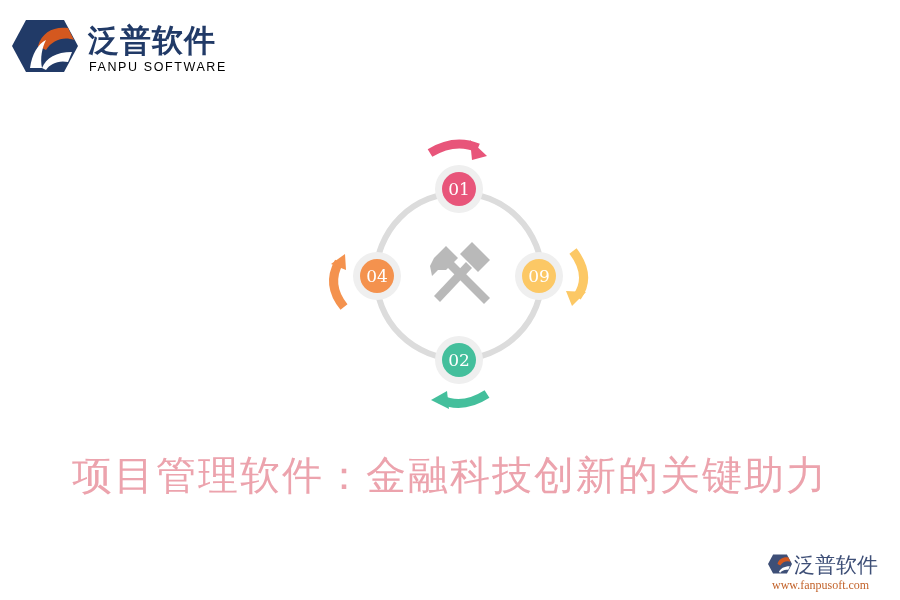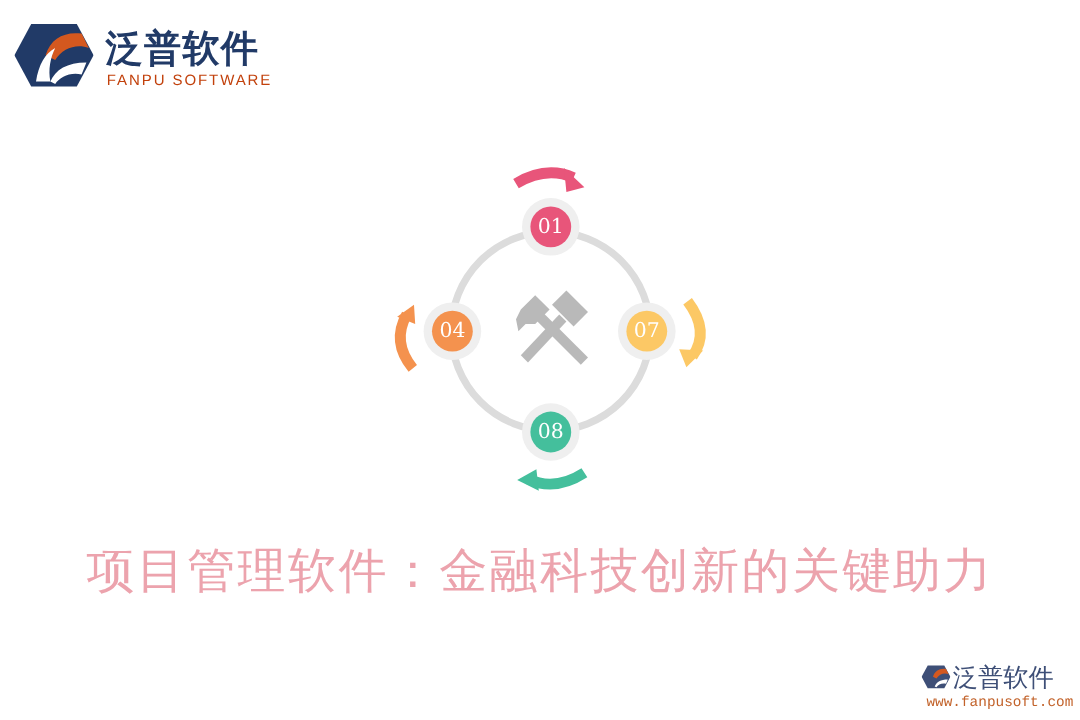--- a/index.html
+++ b/index.html
@@ -10,21 +10,21 @@
     }
     .logo { position: absolute; left: 12px; top: 16px; width: 220px; height: 60px; }
     .logo svg { position: absolute; left: 0; top: 2px; }
     .logo-cn {
       position: absolute; left: 76px; top: 4px;
       font-size: 31px; font-weight: bold; color: #213a67; letter-spacing: 1px;
       font-family: "DejaVu Sans", sans-serif; white-space: nowrap;
     }
     .logo-en {
       position: absolute; left: 77px; top: 44px;
-      font-size: 12.5px; color: #c2410c; letter-spacing: 1.6px;
+      font-size: 12.5px; color: #000000; letter-spacing: 1.6px;
       font-family: "Liberation Sans", sans-serif; white-space: nowrap;
     }
     .diagram { position: absolute; left: 0; top: 0; width: 900px; height: 430px; padding-left: 44px; }
     .node-label {
       position: absolute; width: 40px; height: 24px; line-height: 24px;
       text-align: center; color: #ffffff; font-size: 17px;
       font-family: "DejaVu Serif", serif;
     }
     .headline {
       position: absolute; left: 0; right: 0; top: 448px; text-align: center;
@@ -32,21 +32,21 @@
       font-family: Liberation Mono, monospace;
     }
     .wm { position: absolute; left: 768px; top: 549px; width: 130px; height: 48px; }
     .wm svg { position: absolute; left: 0; top: 4px; }
     .wm-cn {
       position: absolute; left: 26px; top: 2px; font-size: 21px; color: #3e4f77;
       white-space: nowrap; font-family: "DejaVu Sans", sans-serif;
     }
     .wm-url {
       position: absolute; left: 4px; top: 29px; font-size: 12px; color: #c2622a;
-      white-space: nowrap; font-family: Liberation Mono, monospace;
+      white-space: nowrap; font-family: Liberation Serif, serif;
     }
   </style>
 </head>
 <body>
 
 <div class="logo">
   <svg width="66" height="56" viewBox="0 0 66 56">
     <polygon points="14,2 52,2 66,28 52,54 14,54 0,28" fill="#213a67"></polygon>
     <path d="M26,28 C30,14 42,8 56,10 L62,22 C52,18 40,22 34,32 Z" fill="#d4581f"></path>
     <path d="M18,50 C20,36 26,26 34,22 C30,30 28,40 30,50 Z" fill="#ffffff"></path>
@@ -101,22 +101,22 @@
 
       <polygon points="434,258 446,246 458,258 446,270 438,270 432,276 430,266"></polygon>
 
       <polygon points="466,262 472,268 440,302 434,296"></polygon>
 
       <polygon points="460,254 472,242 490,260 478,272"></polygon>
     </g>
   </svg>
 
   <div class="node-label" style="left:439px;top:177px">01</div>
-  <div class="node-label" style="left:519px;top:264px">07</div>
-  <div class="node-label" style="left:439px;top:348px">08</div>
+  <div class="node-label" style="left:519px;top:264px">09</div>
+  <div class="node-label" style="left:439px;top:348px">02</div>
   <div class="node-label" style="left:357px;top:264px">04</div>
 </div>
 
 <div class="headline">项目管理软件：金融科技创新的关键助力</div>
 
 <div class="wm">
   <svg width="24" height="22" viewBox="0 0 66 56">
     <polygon points="14,2 52,2 66,28 52,54 14,54 0,28" fill="#3e4f77"></polygon>
     <path d="M26,28 C30,14 42,8 56,10 L62,22 C52,18 40,22 34,32 Z" fill="#d4581f"></path>
     <path d="M30,50 C34,40 44,34 60,34 L56,44 C46,42 38,46 34,52 Z" fill="#ffffff"></path>

